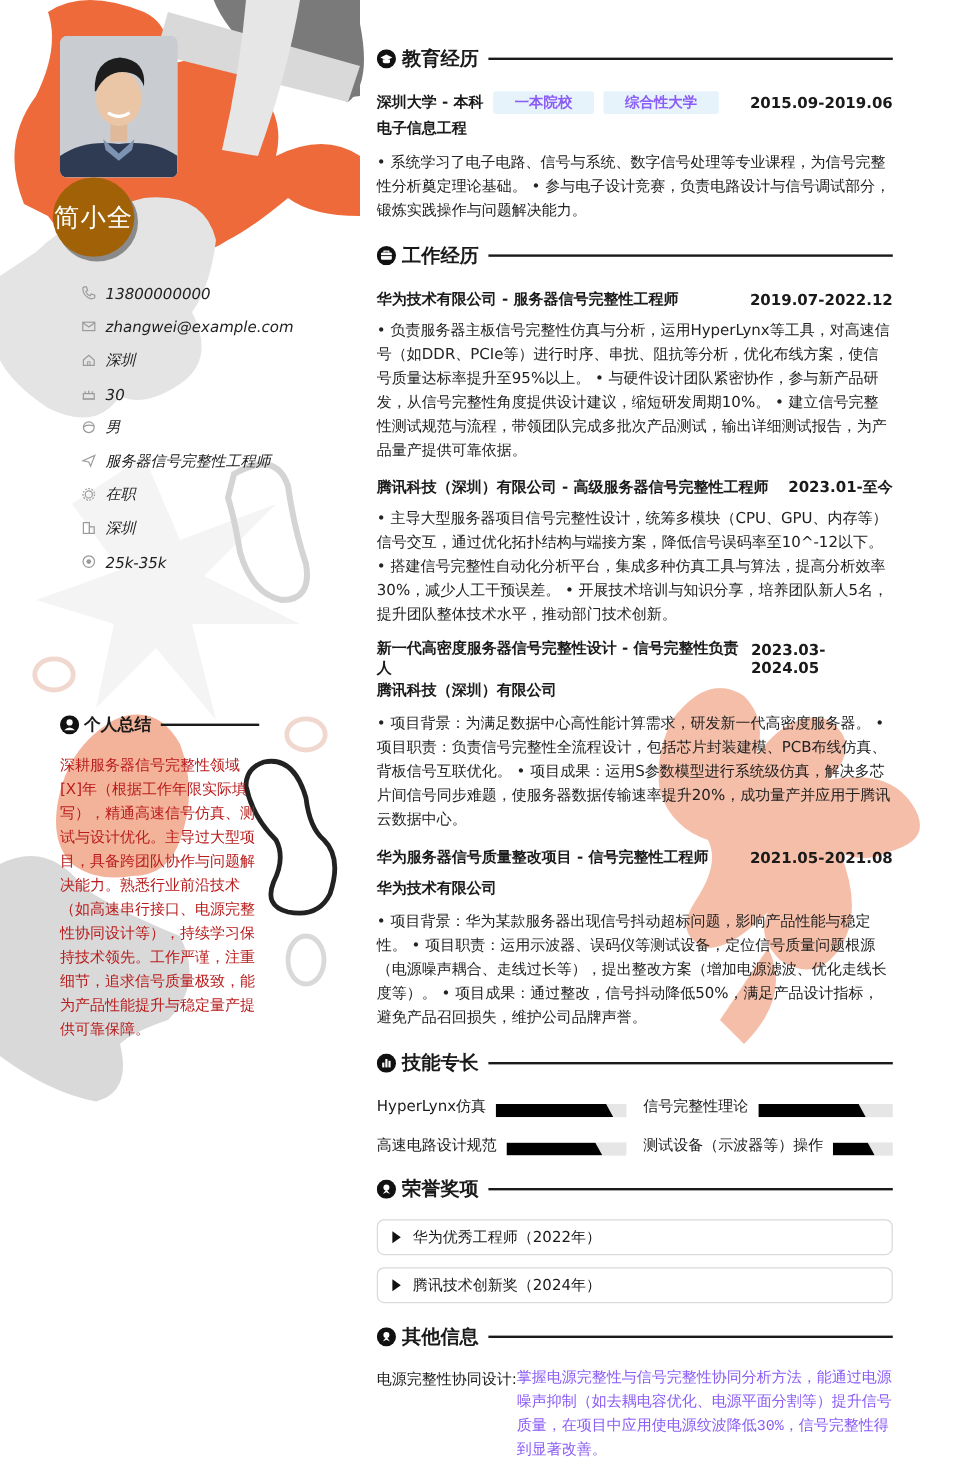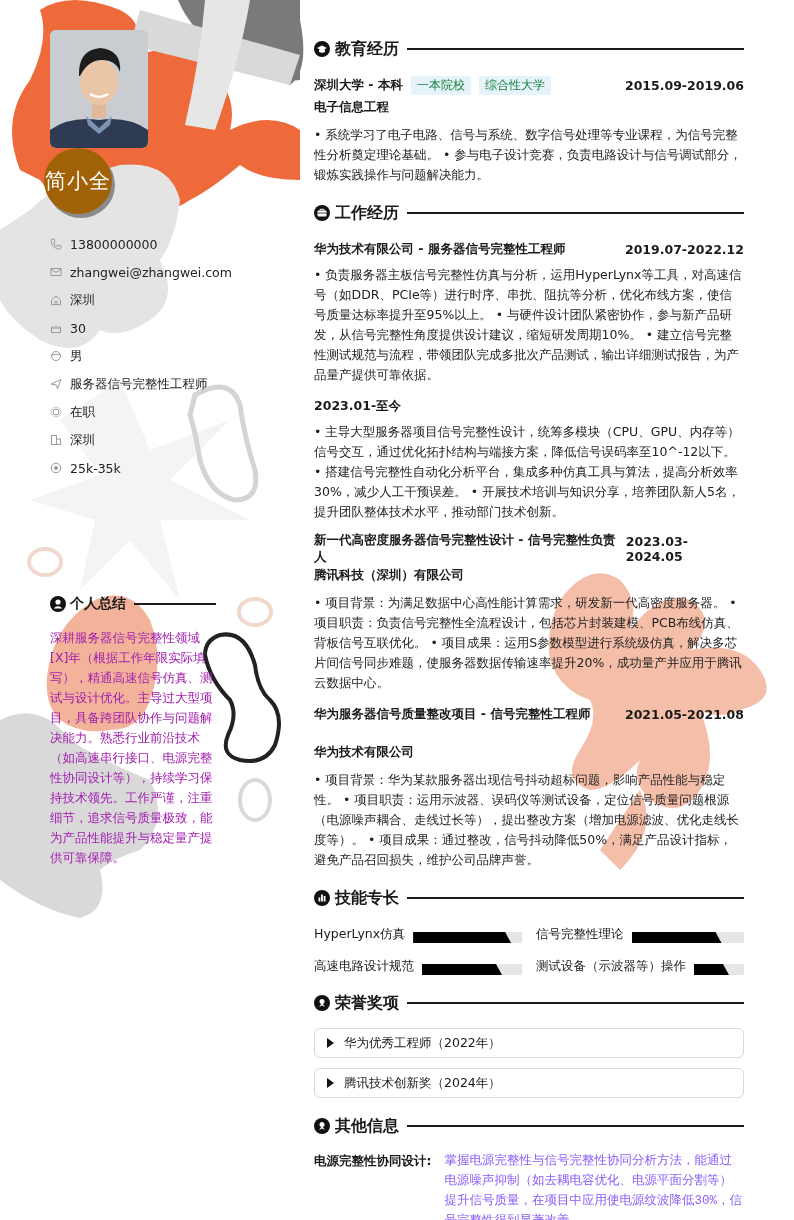--- a/index.html
+++ b/index.html
@@ -7,58 +7,58 @@
   body { position: relative; font-family: "DejaVu Sans", "Liberation Sans", sans-serif; color: #1a1a1a; }
 
   .bg { position: absolute; left: 0; top: 0; width: 794px; height: 1220px; z-index: 0; pointer-events: none; }
 
   
   .left { position: absolute; left: 0; top: 0; width: 300px; height: 1220px; z-index: 1; }
   .photo { position: absolute; left: 50px; top: 30px; width: 98px; height: 118px; border-radius: 6px; background: #c9cdd2; overflow: hidden; }
   .name-badge { position: absolute; left: 44px; top: 148px; width: 68px; height: 66px; border-radius: 50%; background: #a16207; box-shadow: 3px 4px 0 0 #8a8a8a; display: flex; align-items: center; justify-content: center; }
   .name-badge span { color: #ffffff; font-size: 21px; letter-spacing: 1px; }
 
-  .contact { position: absolute; left: 50px; top: 230px; width: 200px; }
+  .contact { position: absolute; left: 68px; top: 230px; width: 200px; font-style: italic; }
   .contact-row { display: flex; align-items: center; height: 28px; font-size: 12.5px; color: #222; }
   .contact-row .ic { width: 12px; height: 12px; margin-right: 8px; color: #9a9a9a; display: inline-flex; align-items: center; justify-content: center; }
   .contact-row .ic svg { width: 12px; height: 12px; }
 
   .summary { position: absolute; left: 50px; top: 594px; width: 166px; }
   .sec-title-left { display: flex; align-items: center; height: 20px; }
   .sec-title-left .hic { width: 16px; height: 16px; margin-right: 4px; }
   .sec-title-left .t { font-size: 14px; font-weight: bold; }
   .sec-title-left .line { flex: 1; height: 1.2px; background: #1a1a1a; margin-left: 8px; }
-  .summary-text { margin-top: 14px; font-size: 12.5px; line-height: 20px; color: #a21caf; }
+  .summary-text { margin-top: 14px; font-size: 12.5px; line-height: 20px; color: #b91c1c; }
 
   
   .right { position: absolute; left: 314px; top: 38px; width: 430px; z-index: 1; }
   .section { margin-bottom: 0; }
   .sec-title { display: flex; align-items: center; height: 22px; }
   .sec-title .hic { width: 16px; height: 16px; margin-right: 5px; }
   .sec-title .t { font-size: 16px; font-weight: bold; }
   .sec-title .line { flex: 1; height: 1.2px; background: #1a1a1a; margin-left: 8px; }
 
   .row-head { display: flex; justify-content: space-between; align-items: center; font-size: 12.5px; font-weight: bold; height: 20px; }
   .row-head .left-part { display: flex; align-items: center; }
-  .tag { font-weight: normal; color: #15803d; background: #e7f3fb; font-size: 12px; padding: 1px 6px; margin-left: 8px; border-radius: 2px; }
+  .tag { font-weight: bold; color: #8b5cf6; background: #e7f3fb; font-size: 12px; padding: 1px 18px; margin-left: 8px; border-radius: 2px; }
   .sub { font-size: 12.5px; font-weight: bold; height: 20px; margin-top: 4px; }
   .desc { font-size: 12.5px; line-height: 20px; color: #222; margin-top: 6px; }
 
   .skills { display: grid; grid-template-columns: 1fr 1fr; column-gap: 14px; row-gap: 12px; margin-top: 14px; }
   .skill { display: flex; align-items: flex-end; font-size: 12.5px; height: 20px; }
   .skill .label { white-space: nowrap; margin-right: 8px; }
   .skill .bar { flex: 1; height: 11px; background: #e6e6e6; position: relative; overflow: hidden; }
   .skill .fill { position: absolute; left: 0; top: 0; bottom: 0; background: #000; clip-path: polygon(0 0, calc(100% - 6px) 0, 100% 100%, 0 100%); }
 
   .awards { display: flex; margin-top: 14px; gap: 10px; flex-direction: column; }
   .award { border: 1px solid #d9d9d9; border-radius: 6px; height: 30px; padding: 0 16px 0 12px; display: flex; align-items: center; font-size: 12.5px; background: #fff; }
   .award .tri { width: 0; height: 0; border-left: 7px solid #111; border-top: 5px solid transparent; border-bottom: 5px solid transparent; margin-right: 10px; }
 
   .other { display: flex; margin-top: 14px; font-size: 12.5px; line-height: 20px; }
-  .other .k { font-weight: bold; white-space: nowrap; margin-right: 13px; }
+  .other .k { font-weight: normal; white-space: nowrap; margin-right: 0; }
   .other .v { color: #8b5cf6; font-family: Liberation Mono, monospace; }
 </style>
 </head>
 <body>
 
 <svg class="bg" viewBox="0 0 794 1220" xmlns="http://www.w3.org/2000/svg">
 
   <path d="M180 0 L300 0 L300 20 Q310 70 290 85 Q260 75 240 70 L180 0 Z" fill="#7a7a7a"></path>
   <path d="M178 0 Q190 30 230 60 Q270 85 300 80 L300 0 Z" fill="#7a7a7a"></path>
 
@@ -113,21 +113,21 @@
         </span>
       <span>13800000000</span>
     </div>
     <div class="contact-row">
       <span class="ic">
           <svg viewBox="0 0 12 12">
             <rect x="1" y="2.5" width="10" height="7" fill="none" stroke="#9a9a9a"></rect>
             <path d="M1 3 L6 6.5 L11 3" fill="none" stroke="#9a9a9a"></path>
           </svg>
         </span>
-      <span>zhangwei@zhangwei.com</span>
+      <span>zhangwei@example.com</span>
     </div>
     <div class="contact-row">
       <span class="ic">
           <svg viewBox="0 0 12 12">
             <path d="M1.5 6 L6 2 L10.5 6 L10.5 10.5 L1.5 10.5 Z" fill="none" stroke="#9a9a9a"></path>
             <rect x="5" y="7.5" width="2" height="3" fill="none" stroke="#9a9a9a" stroke-width="0.8"></rect>
           </svg>
         </span>
       <span>深圳</span>
     </div>
@@ -239,41 +239,42 @@
     </div>
     <div style="margin-top:15px">
       <div class="row-head">
         <span>华为技术有限公司 - 服务器信号完整性工程师</span>
         <span>2019.07-2022.12</span>
       </div>
       <div class="desc">• 负责服务器主板信号完整性仿真与分析，运用HyperLynx等工具，对高速信号（如DDR、PCIe等）进行时序、串扰、阻抗等分析，优化布线方案，使信号质量达标率提升至95%以上。 • 与硬件设计团队紧密协作，参与新产品研发，从信号完整性角度提供设计建议，缩短研发周期10%。 • 建立信号完整性测试规范与流程，带领团队完成多批次产品测试，输出详细测试报告，为产品量产提供可靠依据。</div>
     </div>
     <div style="margin-top:11px">
       <div class="row-head">
+        <span>腾讯科技（深圳）有限公司 - 高级服务器信号完整性工程师</span>
         <span>2023.01-至今</span>
       </div>
       <div class="desc">• 主导大型服务器项目信号完整性设计，统筹多模块（CPU、GPU、内存等）信号交互，通过优化拓扑结构与端接方案，降低信号误码率至10^-12以下。 • 搭建信号完整性自动化分析平台，集成多种仿真工具与算法，提高分析效率30%，减少人工干预误差。 • 开展技术培训与知识分享，培养团队新人5名，提升团队整体技术水平，推动部门技术创新。</div>
     </div>
   </div>
 
   <div class="section" style="margin-top:17px">
     <div style="margin-top:15px">
       <div class="row-head">
         <span>新一代高密度服务器信号完整性设计 - 信号完整性负责人</span>
         <span>2023.03-2024.05</span>
       </div>
       <div class="sub" style="margin-top:8px">腾讯科技（深圳）有限公司</div>
       <div class="desc">• 项目背景：为满足数据中心高性能计算需求，研发新一代高密度服务器。 • 项目职责：负责信号完整性全流程设计，包括芯片封装建模、PCB布线仿真、背板信号互联优化。 • 项目成果：运用S参数模型进行系统级仿真，解决多芯片间信号同步难题，使服务器数据传输速率提升20%，成功量产并应用于腾讯云数据中心。</div>
     </div>
     <div style="margin-top:11px">
       <div class="row-head">
         <span>华为服务器信号质量整改项目 - 信号完整性工程师</span>
         <span>2021.05-2021.08</span>
       </div>
-      <div class="sub" style="margin-top:20px">华为技术有限公司</div>
+      <div class="sub" style="margin-top:8px">华为技术有限公司</div>
       <div class="desc">• 项目背景：华为某款服务器出现信号抖动超标问题，影响产品性能与稳定性。 • 项目职责：运用示波器、误码仪等测试设备，定位信号质量问题根源（电源噪声耦合、走线过长等），提出整改方案（增加电源滤波、优化走线长度等）。 • 项目成果：通过整改，信号抖动降低50%，满足产品设计指标，避免产品召回损失，维护公司品牌声誉。</div>
     </div>
   </div>
 
   <div class="section" style="margin-top:17px">
     <div class="sec-title">
       <svg class="hic" viewBox="0 0 16 16">
           <circle cx="8" cy="8" r="8" fill="#111"></circle>
           <rect x="4.5" y="7.5" width="1.8" height="4" fill="#fff"></rect>
           <rect x="7.1" y="4.5" width="1.8" height="7" fill="#fff"></rect>

